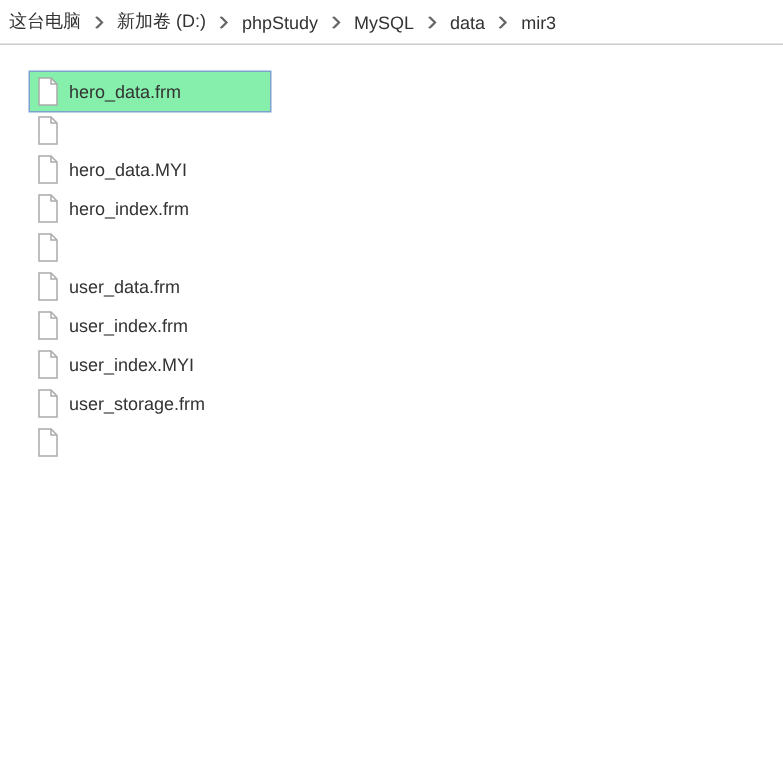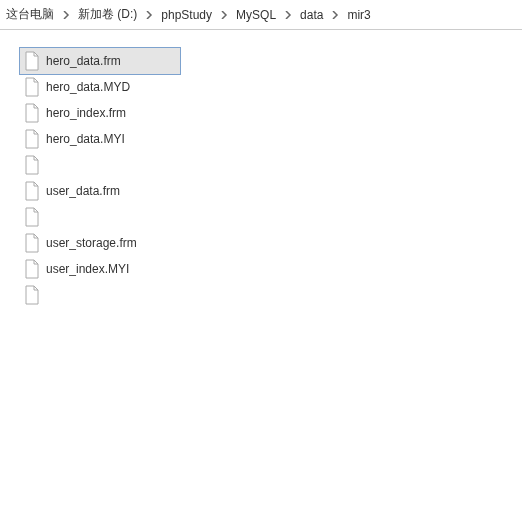--- a/index.html
+++ b/index.html
@@ -40,21 +40,21 @@
       display: flex;
       align-items: center;
       height: 26px;
       width: 160px;
       padding: 0 4px;
       gap: 6px;
       cursor: default;
     }
     .file-item.selected {
       outline: 1px solid #7da2ce;
-      background: #e5e5e5;
+      background: #86efac;
       text-align: center;
     }
     .file-icon {
       width: 16px;
       height: 20px;
       position: relative;
       flex-shrink: 0;
     }
     .file-icon svg {
       width: 16px;
@@ -114,39 +114,38 @@
     </span>
     <span class="file-label">hero_data.frm</span>
   </div>
   <div class="file-item">
     <span class="file-icon">
       <svg viewBox="0 0 16 20">
           <path d="M2 1 L10 1 L14 5 L14 19 L2 19 Z" fill="#fff" stroke="#aaa" stroke-width="1"></path>
           <path d="M10 1 L10 5 L14 5" fill="none" stroke="#aaa" stroke-width="1"></path>
         </svg>
     </span>
-    <span class="file-label">hero_data.MYD</span>
+  </div>
+  <div class="file-item">
+    <span class="file-icon">
+      <svg viewBox="0 0 16 20">
+          <path d="M2 1 L10 1 L14 5 L14 19 L2 19 Z" fill="#fff" stroke="#aaa" stroke-width="1"></path>
+          <path d="M10 1 L10 5 L14 5" fill="none" stroke="#aaa" stroke-width="1"></path>
+        </svg>
+    </span>
+    <span class="file-label">hero_data.MYI</span>
   </div>
   <div class="file-item">
     <span class="file-icon">
       <svg viewBox="0 0 16 20">
           <path d="M2 1 L10 1 L14 5 L14 19 L2 19 Z" fill="#fff" stroke="#aaa" stroke-width="1"></path>
           <path d="M10 1 L10 5 L14 5" fill="none" stroke="#aaa" stroke-width="1"></path>
         </svg>
     </span>
     <span class="file-label">hero_index.frm</span>
-  </div>
-  <div class="file-item">
-    <span class="file-icon">
-      <svg viewBox="0 0 16 20">
-          <path d="M2 1 L10 1 L14 5 L14 19 L2 19 Z" fill="#fff" stroke="#aaa" stroke-width="1"></path>
-          <path d="M10 1 L10 5 L14 5" fill="none" stroke="#aaa" stroke-width="1"></path>
-        </svg>
-    </span>
-    <span class="file-label">hero_data.MYI</span>
   </div>
   <div class="file-item">
     <span class="file-icon">
       <svg viewBox="0 0 16 20">
           <path d="M2 1 L10 1 L14 5 L14 19 L2 19 Z" fill="#fff" stroke="#aaa" stroke-width="1"></path>
           <path d="M10 1 L10 5 L14 5" fill="none" stroke="#aaa" stroke-width="1"></path>
         </svg>
     </span>
   </div>
   <div class="file-item">
@@ -158,40 +157,41 @@
     </span>
     <span class="file-label">user_data.frm</span>
   </div>
   <div class="file-item">
     <span class="file-icon">
       <svg viewBox="0 0 16 20">
           <path d="M2 1 L10 1 L14 5 L14 19 L2 19 Z" fill="#fff" stroke="#aaa" stroke-width="1"></path>
           <path d="M10 1 L10 5 L14 5" fill="none" stroke="#aaa" stroke-width="1"></path>
         </svg>
     </span>
+    <span class="file-label">user_index.frm</span>
+  </div>
+  <div class="file-item">
+    <span class="file-icon">
+      <svg viewBox="0 0 16 20">
+          <path d="M2 1 L10 1 L14 5 L14 19 L2 19 Z" fill="#fff" stroke="#aaa" stroke-width="1"></path>
+          <path d="M10 1 L10 5 L14 5" fill="none" stroke="#aaa" stroke-width="1"></path>
+        </svg>
+    </span>
+    <span class="file-label">user_index.MYI</span>
   </div>
   <div class="file-item">
     <span class="file-icon">
       <svg viewBox="0 0 16 20">
           <path d="M2 1 L10 1 L14 5 L14 19 L2 19 Z" fill="#fff" stroke="#aaa" stroke-width="1"></path>
           <path d="M10 1 L10 5 L14 5" fill="none" stroke="#aaa" stroke-width="1"></path>
         </svg>
     </span>
     <span class="file-label">user_storage.frm</span>
   </div>
   <div class="file-item">
     <span class="file-icon">
       <svg viewBox="0 0 16 20">
           <path d="M2 1 L10 1 L14 5 L14 19 L2 19 Z" fill="#fff" stroke="#aaa" stroke-width="1"></path>
           <path d="M10 1 L10 5 L14 5" fill="none" stroke="#aaa" stroke-width="1"></path>
         </svg>
     </span>
-    <span class="file-label">user_index.MYI</span>
-  </div>
-  <div class="file-item">
-    <span class="file-icon">
-      <svg viewBox="0 0 16 20">
-          <path d="M2 1 L10 1 L14 5 L14 19 L2 19 Z" fill="#fff" stroke="#aaa" stroke-width="1"></path>
-          <path d="M10 1 L10 5 L14 5" fill="none" stroke="#aaa" stroke-width="1"></path>
-        </svg>
-    </span>
   </div>
 </div>
 
 </body></html>

